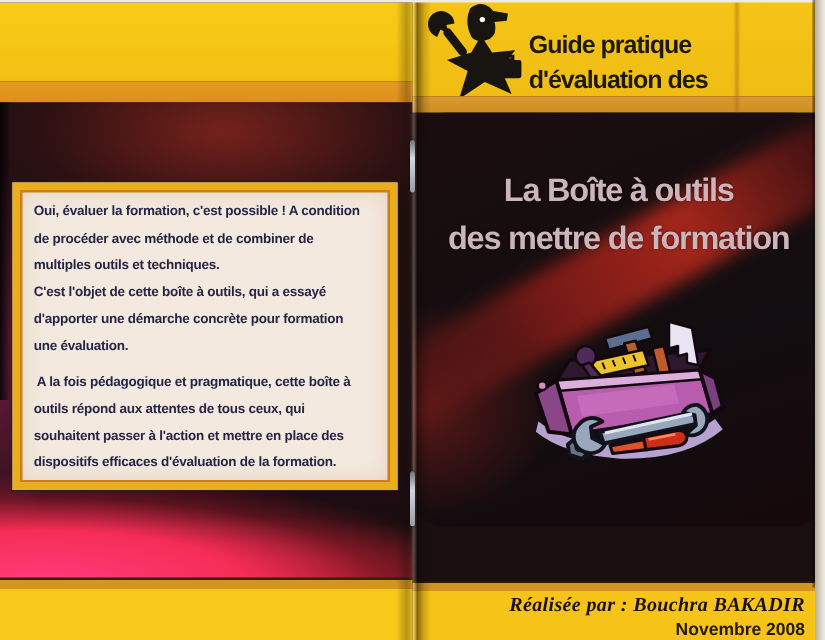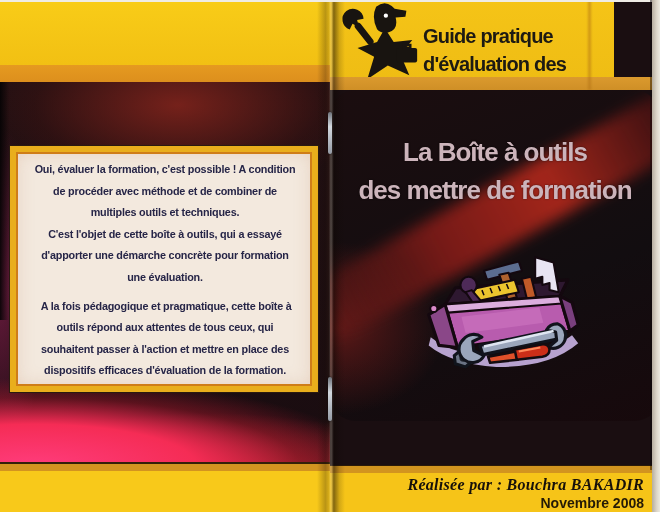--- a/index.html
+++ b/index.html
@@ -28,25 +28,25 @@
     background:linear-gradient(to bottom,#342009 0,#342009 2px,#d39420 2px,#d39420 9px,#f8c91a 9px);}
 
   
   .textbox{position:absolute;left:10px;top:64px;width:308px;height:246px;box-sizing:border-box;
     background:#f3e9de;border:6px solid #e9ae1c;
     box-shadow:0 0 0 1px #2a1a10, inset 0 0 0 2px #cf7d18, inset 0 0 18px rgba(190,130,90,.25);
     overflow:hidden;}
   .textbox .inner{padding:7px 9px 0 11px;}
   .textbox p{margin:0;white-space:pre;overflow:hidden;
     font-size:10.8px;line-height:21.6px;letter-spacing:-0.2px;font-weight:600;
-    color:#262547;font-family:"Liberation Sans",sans-serif;text-align:center;}
+    color:#262547;font-family:"Liberation Sans",sans-serif;}
   .textbox p.gap{margin-top:7px;}
 
   
-  .rp-yellow{position:absolute;left:0;top:0;width:284px;height:77px;
+  .rp-yellow{position:absolute;left:0;top:0;width:330px;height:77px;
     background:linear-gradient(#f5c417,#efbd14);}
   .rp-orange{position:absolute;left:0;top:77px;width:330px;height:13px;
     background:linear-gradient(#db9a2e,#cf8f26);}
   .rp-crease{position:absolute;left:258px;top:0;width:3px;height:90px;
     background:rgba(175,112,20,.5);filter:blur(1px);}
   .rp-dark{position:absolute;left:0;top:90px;width:330px;height:331px;overflow:hidden;
     background:
       radial-gradient(ellipse 150px 120px at 2% 72%, rgba(150,32,28,.55), rgba(0,0,0,0) 72%),
       linear-gradient(160deg,#1b0d0f,#120d10 60%,#17090c); border-radius: 26px;}
   .streak{position:absolute;left:-50px;top:78px;width:500px;height:62px;

